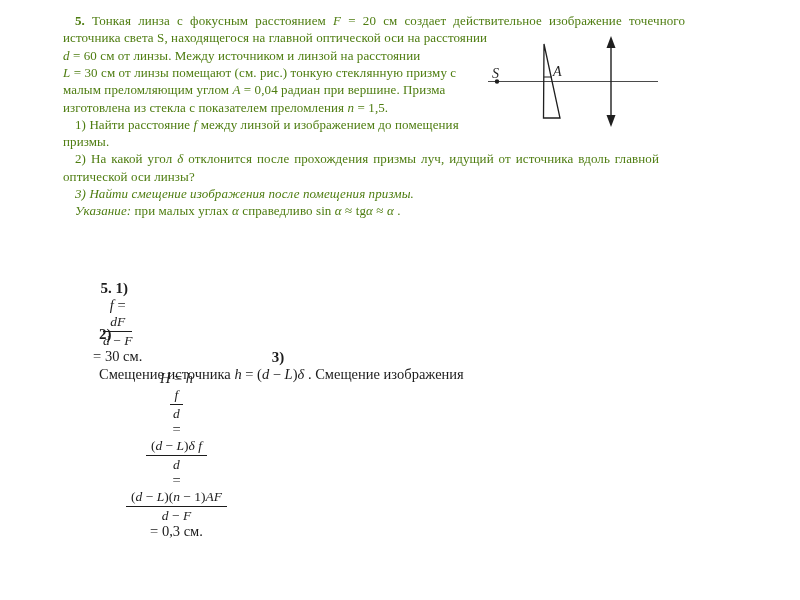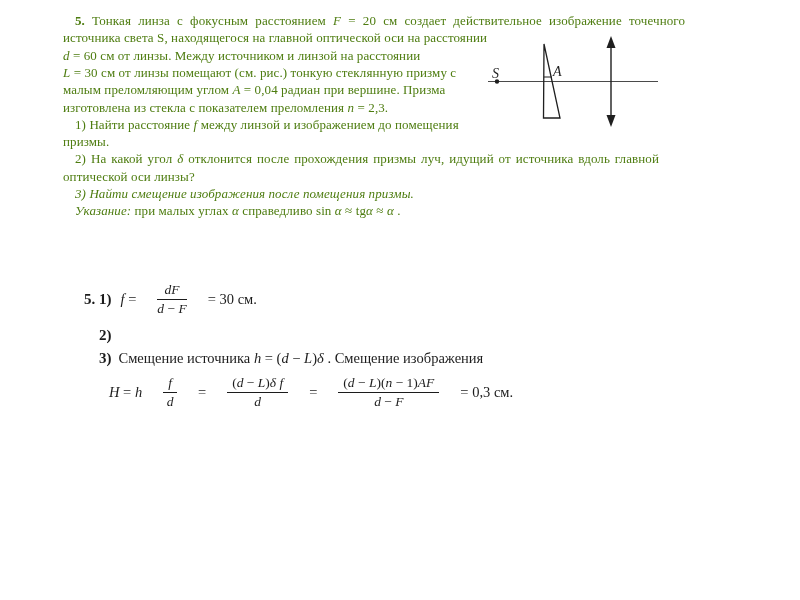--- a/index.html
+++ b/index.html
@@ -11,21 +11,21 @@
   .line{
     position:absolute;white-space:nowrap;
     font-size:13px;line-height:17px;color:#4d7c0f;
     letter-spacing:.1px;
   }
   .line.just{text-align:justify;text-align-last:justify;}
   .line span.i, .i{font-style:italic;}
   .line span.b, .b{font-weight:bold;}
   .sol-row{
     position:absolute;white-space:nowrap;display:flex;align-items:center;
-    color:#1c1c1c;font-size:14.5px;
+    color:#1c1c1c;font-size:14.5px;flex-direction:column;
   }
   .sol-row .lbl{font-weight:bold;font-size:15px;margin-right:7px;}
   .sol-row .m{margin:0 2px;}
   .frac{
     display:inline-block;vertical-align:middle;text-align:center;
     margin:0 19px;line-height:1.15;
   }
   .frac .num{display:block;padding:0 5px 1px;border-bottom:1.3px solid #1c1c1c;font-size:13.5px;}
   .frac .den{display:block;padding-top:1px;font-size:13.5px;}
   .fig{position:absolute;left:485px;top:30px;}
@@ -35,21 +35,21 @@
 <body>
 
 <div class="canvas">
 
   <div>
     <div class="line just" style="left:75px;top:12px;width:610px;"><span class="b">5.</span><span> Тонкая линза с фокусным расстоянием </span><span class="i">F</span><span> = 20 см создает действительное изображение точечного</span></div>
     <div class="line" style="left:63px;top:29px;"><span>источника света S, находящегося на главной оптической оси на расстоянии</span></div>
     <div class="line" style="left:63px;top:47px;"><span class="i">d</span><span> = 60 см от линзы. Между источником и линзой на расстоянии</span></div>
     <div class="line" style="left:63px;top:64px;"><span class="i">L</span><span> = 30 см от линзы помещают (см. рис.) тонкую стеклянную призму с</span></div>
     <div class="line" style="left:63px;top:81px;"><span>малым преломляющим углом </span><span class="i">A</span><span> = 0,04 радиан при вершине. Призма</span></div>
-    <div class="line" style="left:63px;top:99px;"><span>изготовлена из стекла с показателем преломления </span><span class="i">n</span><span> = 2,3.</span></div>
+    <div class="line" style="left:63px;top:99px;"><span>изготовлена из стекла с показателем преломления </span><span class="i">n</span><span> = 1,5.</span></div>
     <div class="line" style="left:75px;top:116px;"><span>1) Найти расстояние </span><span class="i">f</span><span> между линзой и изображением до помещения</span></div>
     <div class="line" style="left:63px;top:133px;"><span>призмы.</span></div>
     <div class="line just" style="left:75px;top:150px;width:584px;"><span>2) На какой угол </span><span class="i">δ</span><span> отклонится после прохождения призмы луч, идущий от источника вдоль главной</span></div>
     <div class="line" style="left:63px;top:168px;"><span>оптической оси линзы?</span></div>
     <div class="line" style="left:75px;top:185px;font-style:italic;"><span>3) Найти смещение изображения после помещения призмы.</span></div>
     <div class="line" style="left:75px;top:202px;text-align:right;"><span class="i">Указание:</span><span> при малых углах </span><span class="i">α</span><span> справедливо sin </span><span class="i">α</span><span> ≈ tg</span><span class="i">α</span><span> ≈ </span><span class="i">α</span><span> .</span></div>
   </div>
 
   <svg class="fig" width="185" height="105" viewBox="0 0 185 105">
     <line x1="3" y1="51.5" x2="173" y2="51.5" stroke="#4a4a4a" stroke-width="1"></line>

